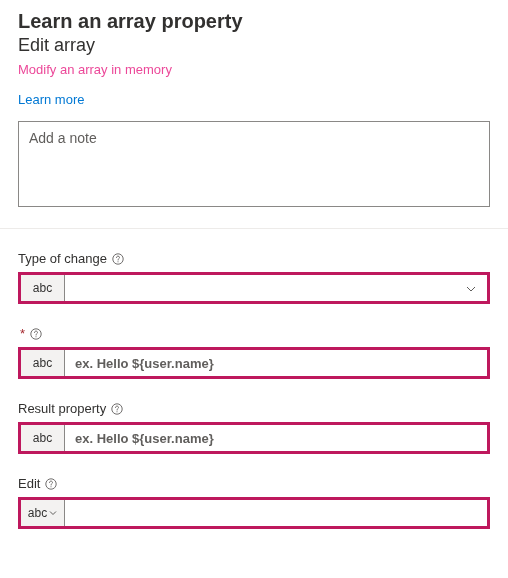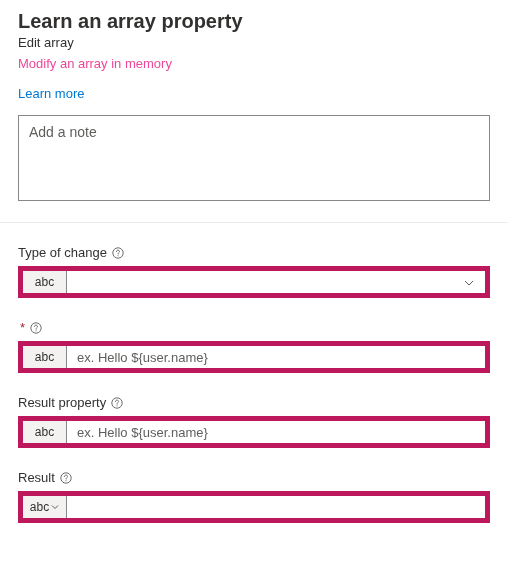--- a/index.html
+++ b/index.html
@@ -15,21 +15,21 @@
   .page {
     padding: 10px 18px 20px 18px;
   }
   .title {
     font-size: 20px;
     font-weight: 600;
     color: #323130;
     margin: 0 0 2px 0;
   }
   .subtitle {
-    font-size: 13px;
+    font-size: 18px;
     color: #323130;
     margin: 0 0 6px 0;
   }
   .description {
     font-size: 13px;
     color: #ec4899;
     margin: 0 0 14px 0;
   }
   .learn-more {
     color: #0078d4;
@@ -73,21 +73,21 @@
     display: inline-flex;
     align-items: center;
     justify-content: center;
     color: #605e5c;
     cursor: pointer;
     margin-left: 2px;
   }
   .help-icon svg { display: block; }
   .field-row {
     display: flex;
-    border: 5px solid #be185d;
+    border: 3px solid #be185d;
     height: 32px;
   }
   .prefix {
     width: 44px;
     background: #f3f2f1;
     border-right: 1px solid #8a8886;
     display: flex;
     align-items: center;
     justify-content: center;
     font-size: 12px;
@@ -105,20 +105,21 @@
   }
   .field-input {
     flex: 1;
     border: none;
     padding: 0 10px;
     font-family: inherit;
     font-size: 13px;
     color: #323130;
     outline: none;
     background: transparent;
+    font-weight: bold;
   }
   .field-input::placeholder { color: #605e5c; }
   .select-row {
     position: relative;
   }
   .select-chevron {
     position: absolute;
     right: 10px;
     top: 50%;
     transform: translateY(-50%);
@@ -204,21 +205,21 @@
       <div class="prefix">
         <span>abc</span>
       </div>
       <input class="field-input" type="text" placeholder="ex. Hello ${user.name}" style="">
     </div>
   </div>
 
   
   <div class="field">
     <div class="field-label">
-      <span>Result</span>
+      <span>Edit</span>
       <span class="help-icon">
         <svg viewBox="0 0 12 12" width="12" height="12">
             <circle cx="6" cy="6" r="5.2" fill="none" stroke="currentColor" stroke-width="0.9"></circle>
             <path d="M4.5 4.6c0-.9.7-1.5 1.5-1.5s1.5.6 1.5 1.4c0 .6-.3.9-.8 1.3-.4.3-.6.5-.6 1v.2" fill="none" stroke="currentColor" stroke-width="0.9" stroke-linecap="round"></path>
             <circle cx="6" cy="8.8" r="0.55" fill="currentColor"></circle>
           </svg>
       </span>
     </div>
     <div class="field-row">
       <div class="prefix">

